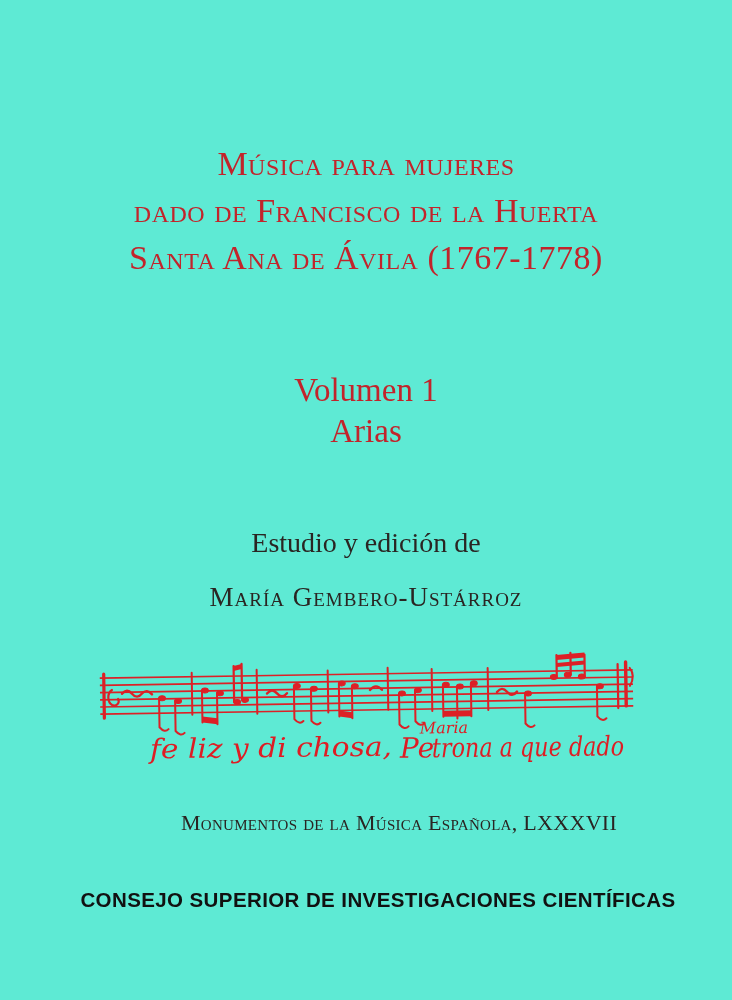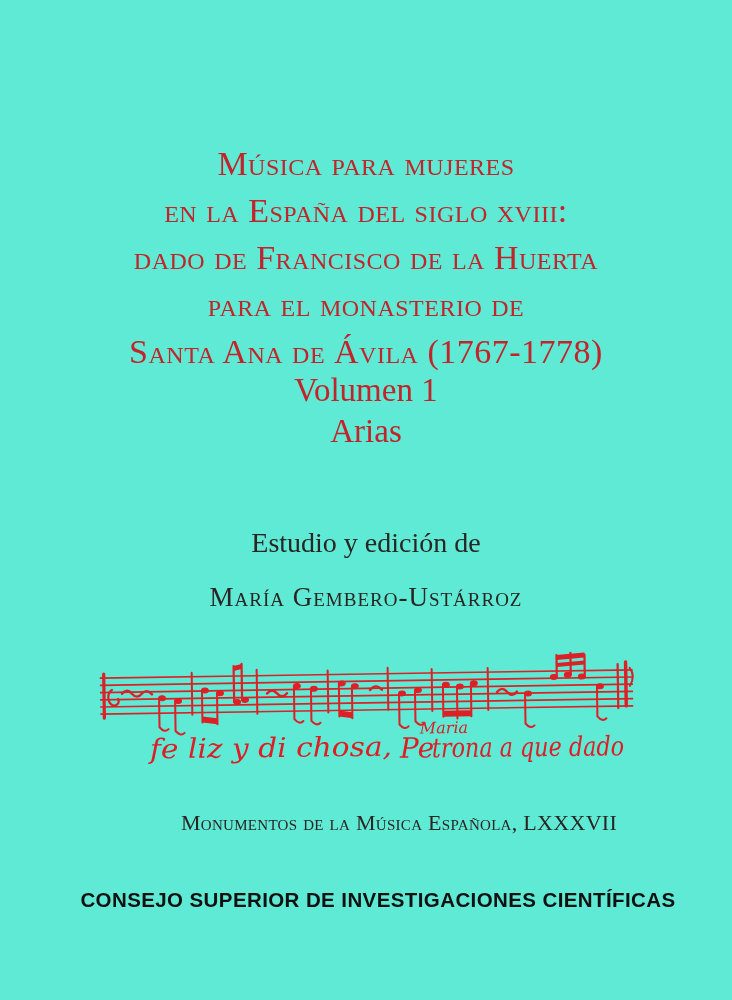--- a/index.html
+++ b/index.html
@@ -71,23 +71,21 @@
     fill:#de1d24;
   }
 </style>
 </head>
 <body>
 
 <div class="cover">
 
   <div class="centered title">
     <div>Música para mujeres</div>
-    <div>en la España del siglo xviii:</div>
     <div>dado de Francisco de la Huerta</div>
-    <div>para el monasterio de</div>
     <div>Santa Ana de Ávila (1767-1778)</div>
   </div>
 
   <div class="centered volume-block">
     <div>Volumen 1</div>
     <div>Arias</div>
   </div>
 
   <div class="centered edition-note">Estudio y edición de</div>
 

